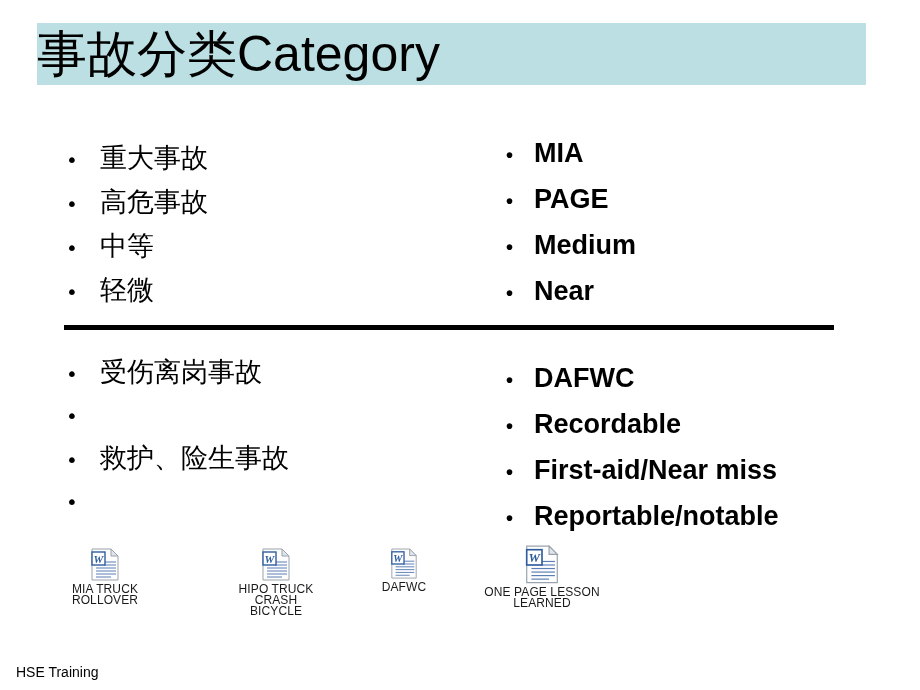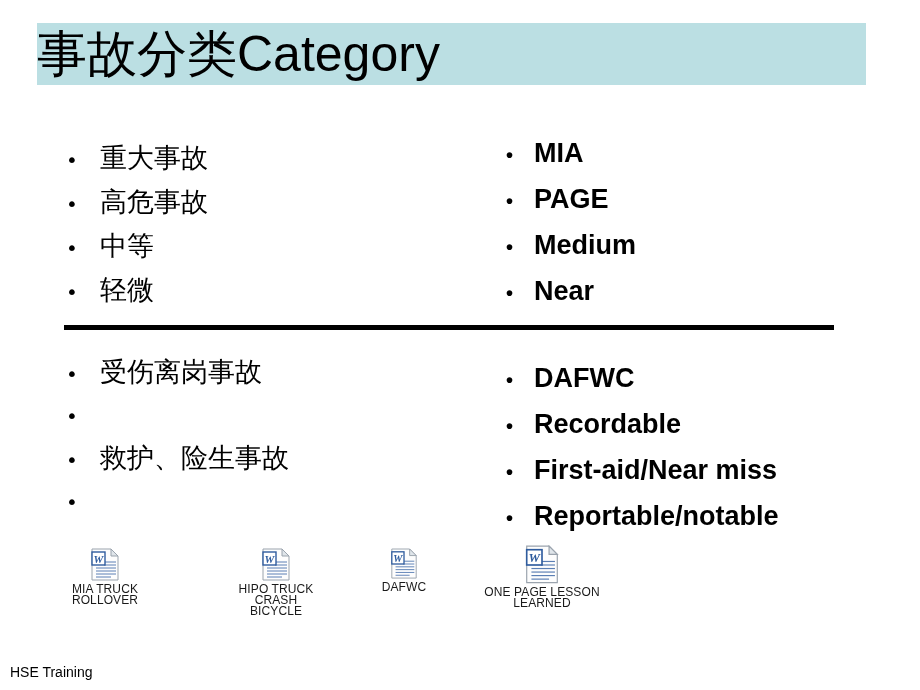--- a/index.html
+++ b/index.html
@@ -125,21 +125,21 @@
   }
 
   #icon-0 { left: 63px;  top: 3px;  width: 84px; }
   #icon-1 { left: 228px; top: 3px;  width: 96px; }
   #icon-2 { left: 368px; top: 3px;  width: 72px; }
   #icon-3 { left: 480px; top: 0px;  width: 124px; }
 
   
   #footer {
     position: absolute;
-    left: 10px;
+    left: 16px;
     top: 664px;
     font-family: "Liberation Sans", sans-serif;
     font-size: 14px;
     color: #000000;
   }
 </style>
 </head>
 <body>
 
 <div id="title-banner"></div>

